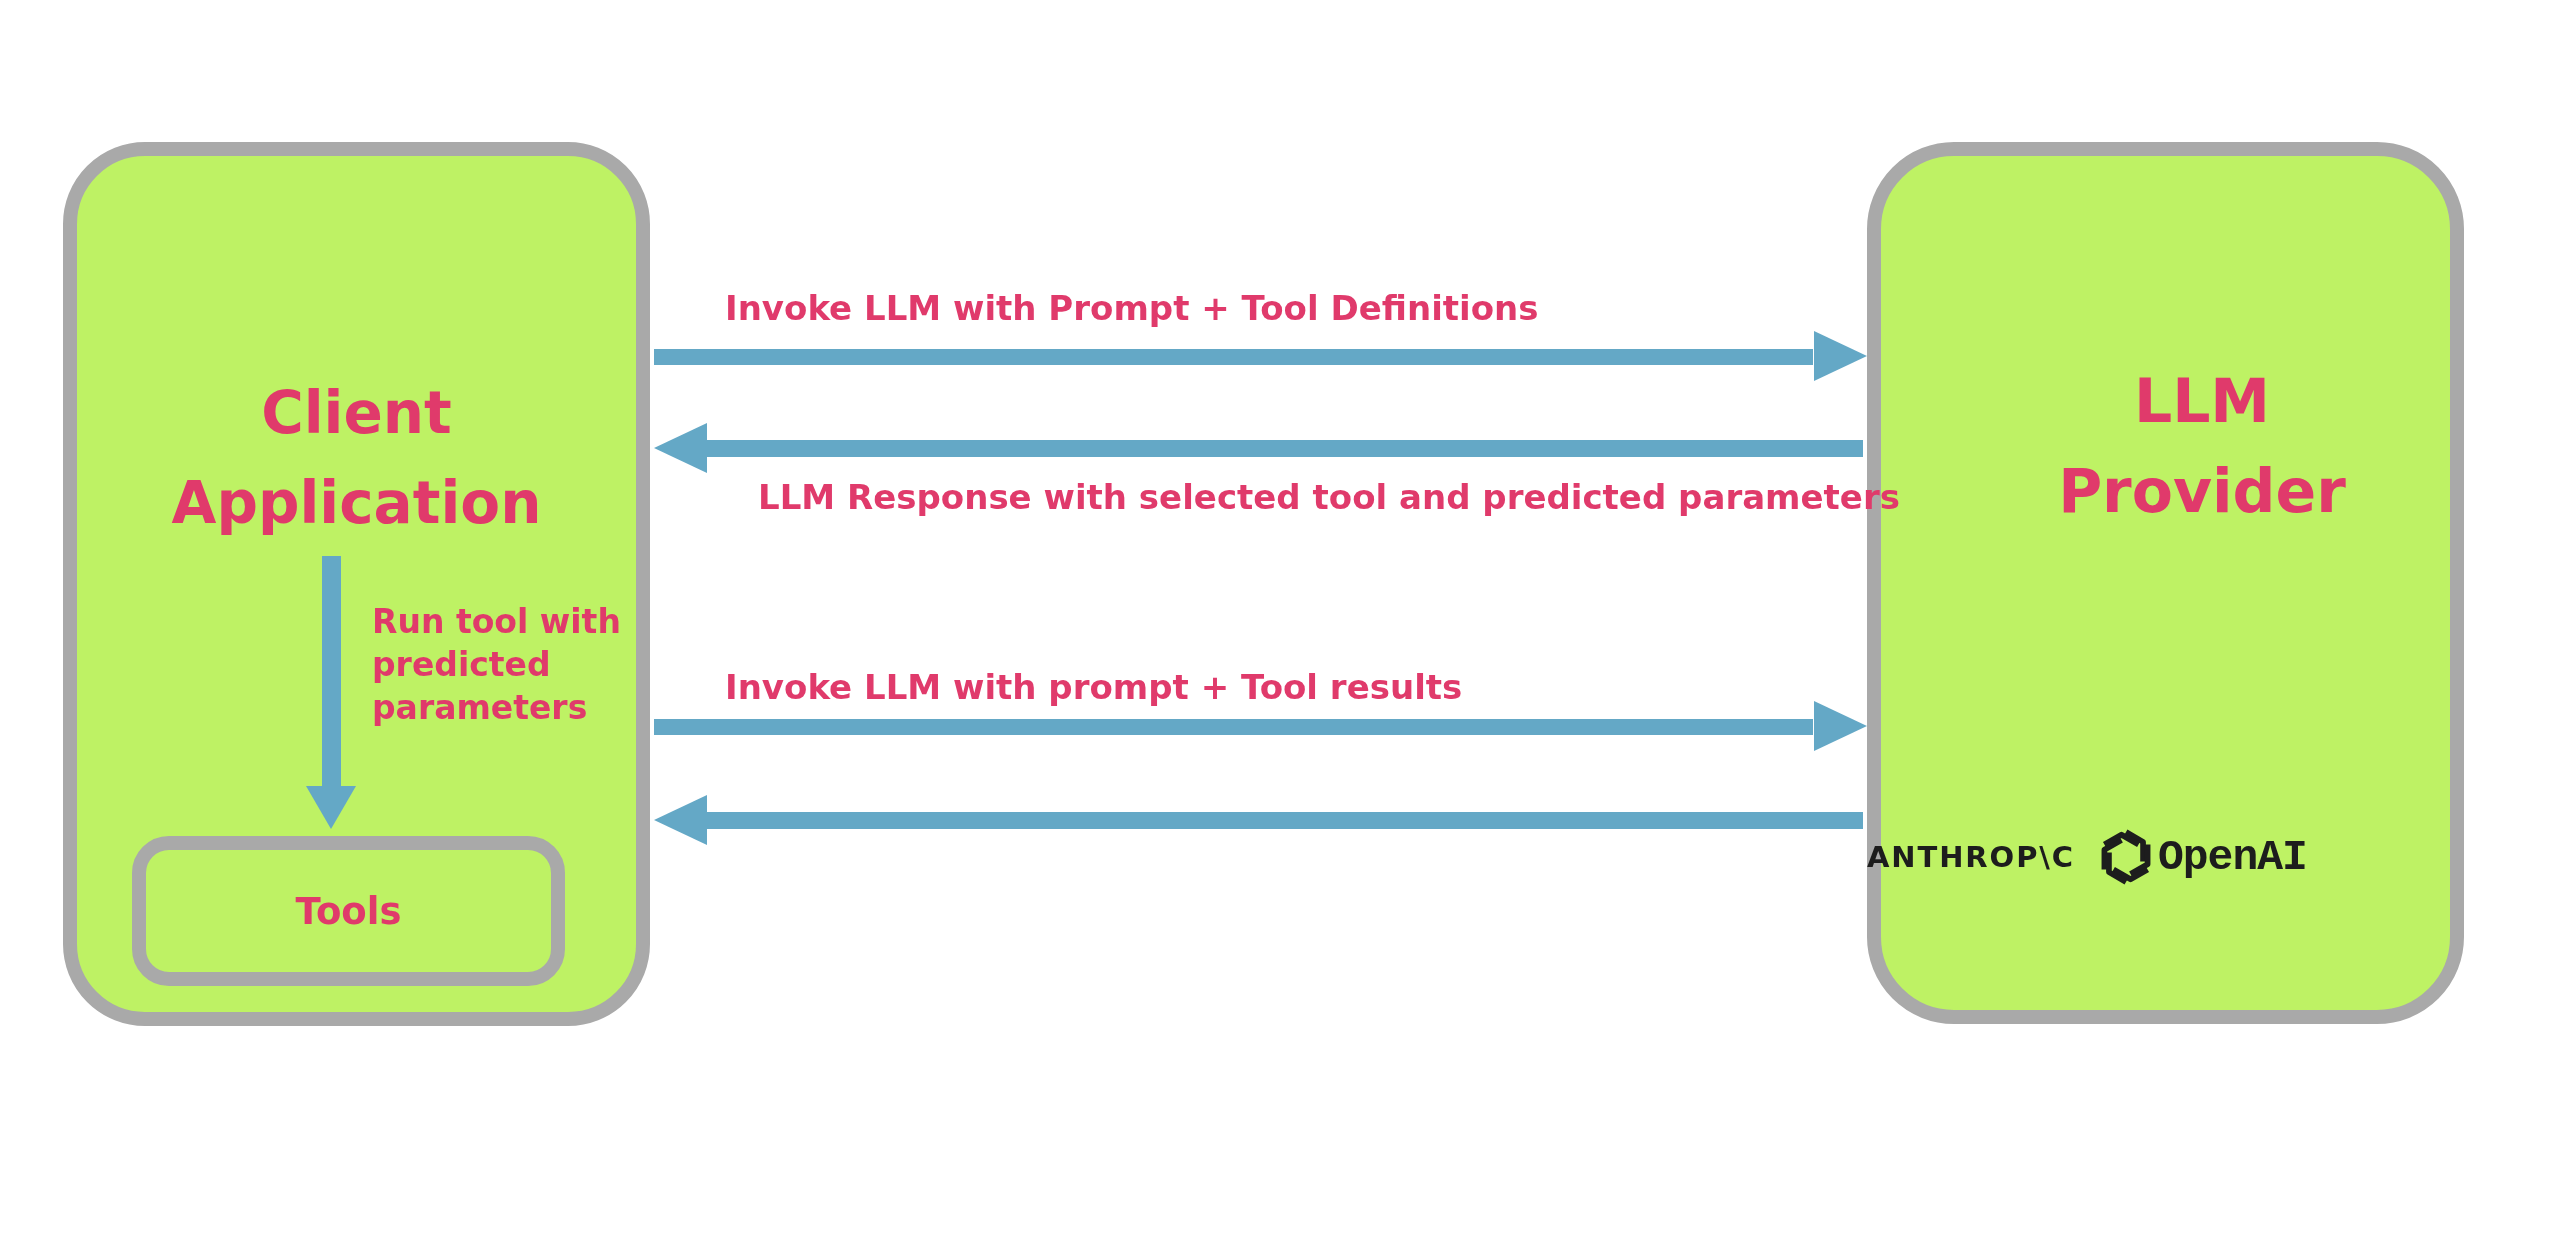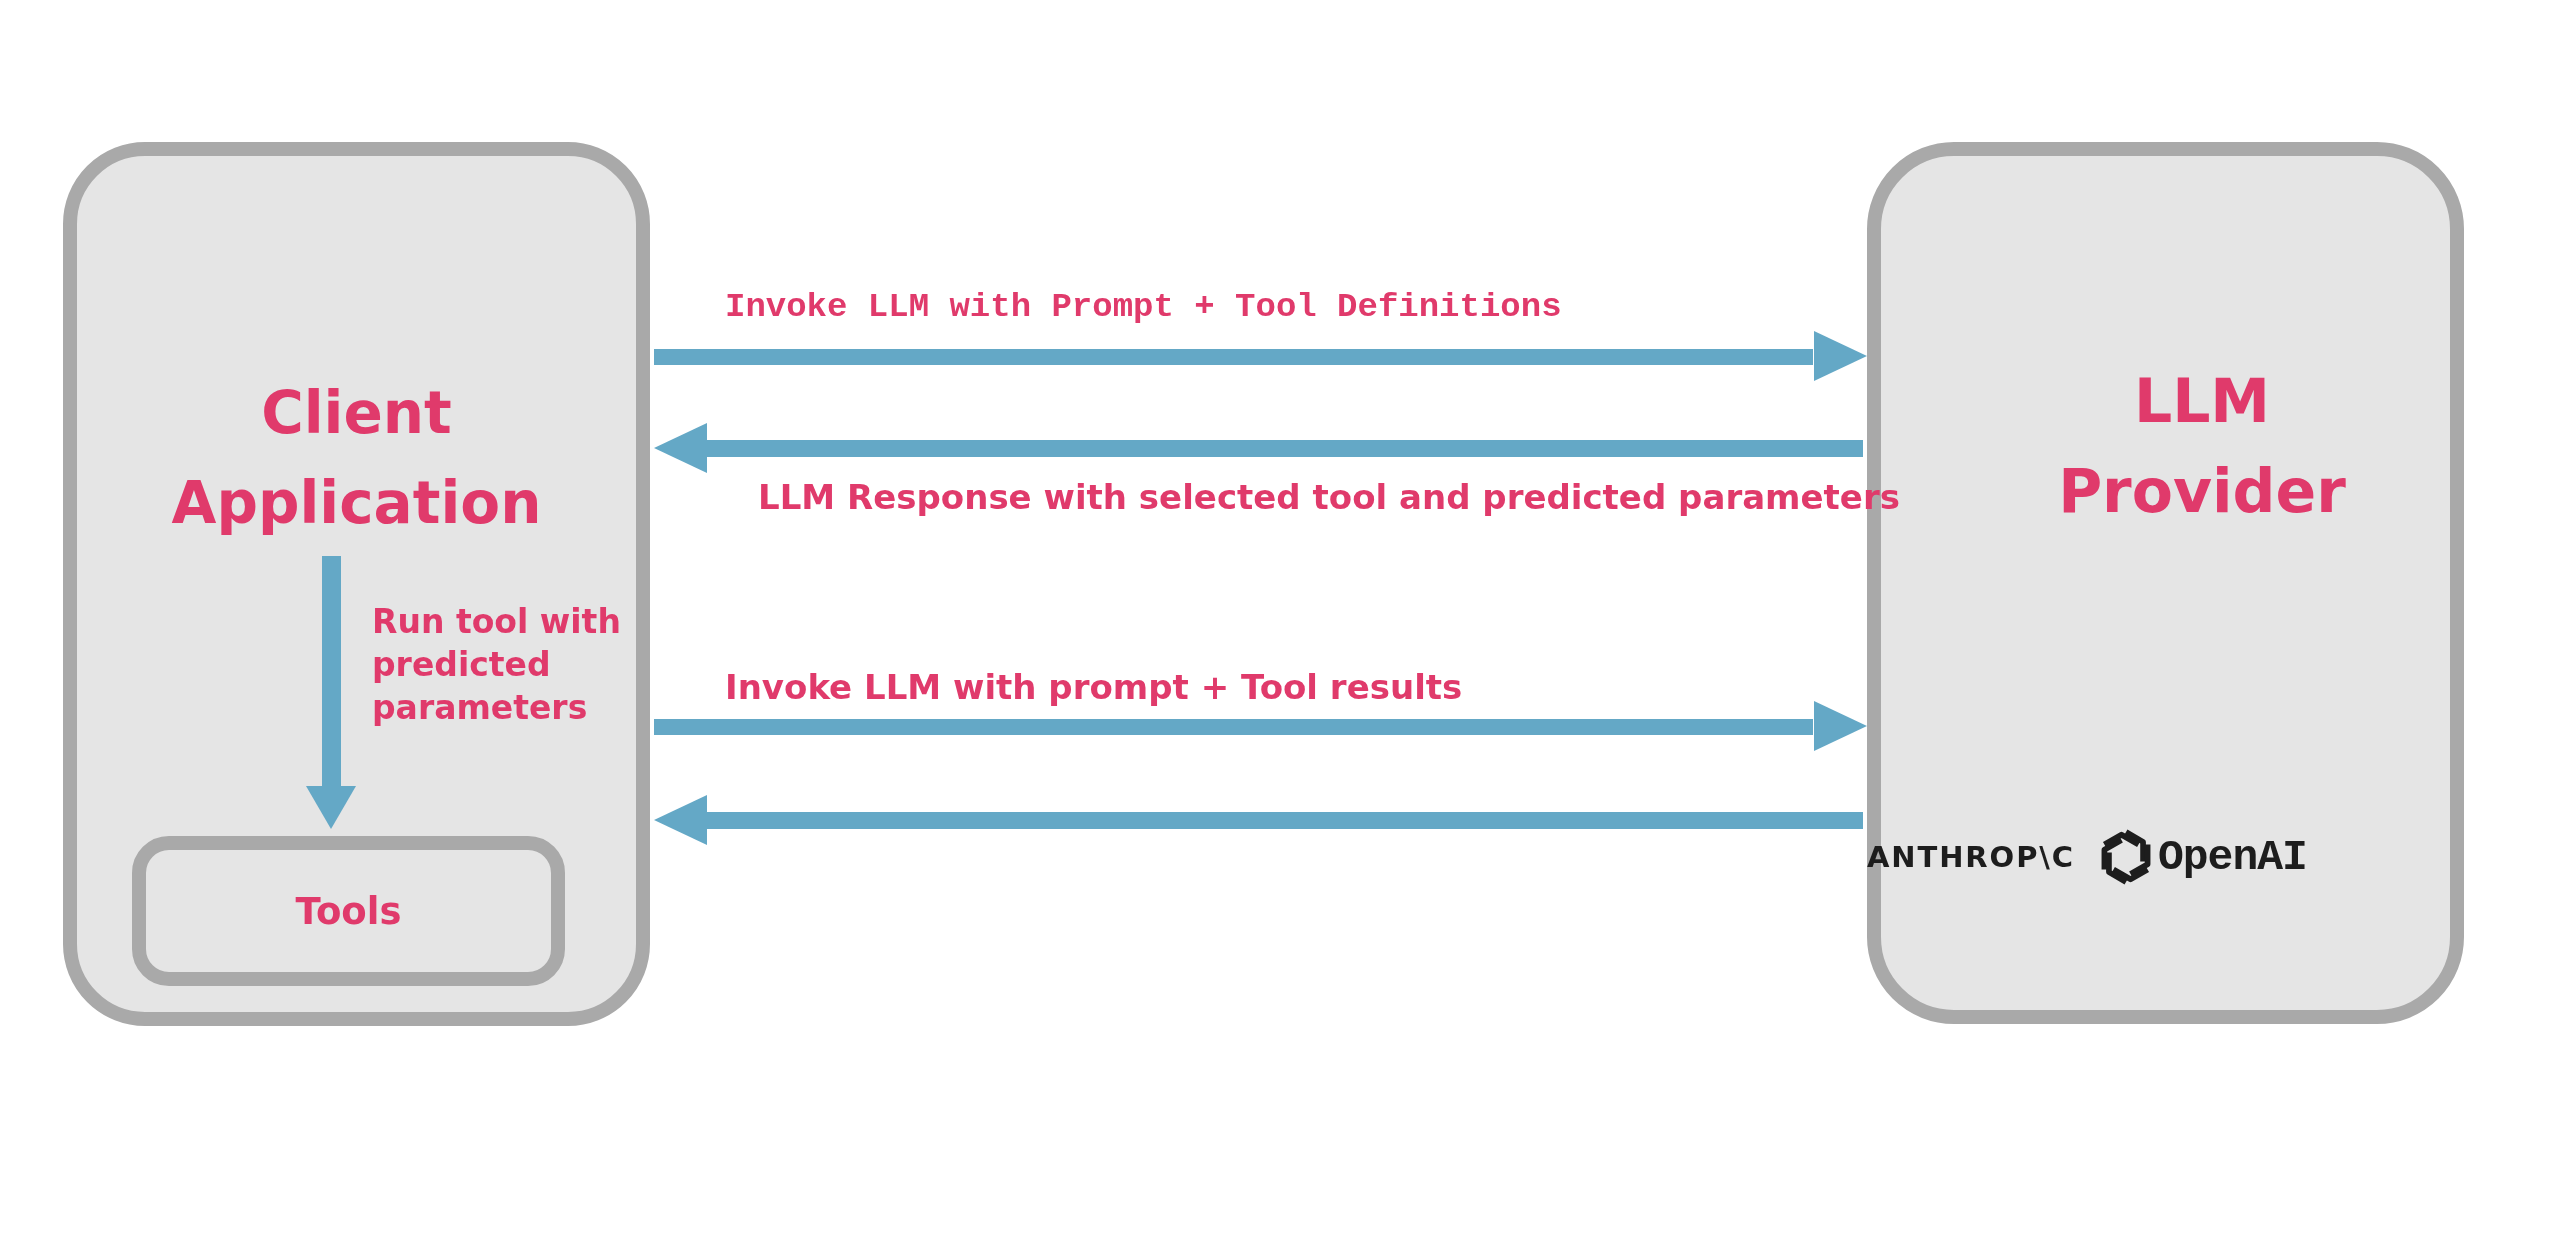--- a/index.html
+++ b/index.html
@@ -13,21 +13,21 @@
     position:relative;
     width:2576px;
     height:1258px;
     background:#fff;
     overflow:hidden;
     font-family:"DejaVu Sans", sans-serif;
   }
   .box{
     position:absolute;
     border:14.5px solid var(--gray);
-    background:#e5e5e5;
+    background:#bef264;
     box-sizing:border-box;
   }
   .client-box{left:63px;top:142px;width:587px;height:884px;border-radius:82px;}
   .provider-box{left:1867px;top:142px;width:597px;height:882px;border-radius:87px;}
   .tools-box{
     left:132px;top:836px;width:433px;height:150px;border-radius:37px;
     display:flex;align-items:center;justify-content:center;
   }
   .tools-box span{
     color:var(--pink);font-size:37px;font-weight:bold;
@@ -43,21 +43,21 @@
   .provider-title{left:1867px;top:356px;width:670px;font-size:60px;line-height:1.5;}
 
   
   .msg-label{
     position:absolute;
     color:var(--pink);
     font-size:34px;
     font-weight:bold;
     white-space:nowrap;
   }
-  .label1{left:725px;top:288px;font-family:Liberation Mono, monospace;}
+  .label1{left:725px;top:288px;}
   .label2{left:758px;top:477px;}
   .label3{left:725px;top:667px;}
   .label4{left:758px;top:852px;}
 
   .arrow-body{position:absolute;background:var(--blue);}
   .body1{left:654px;top:349px;width:1159px;height:16.4px;}
   .body2{left:707px;top:440px;width:1156px;height:17.4px;}
   .body3{left:654px;top:719px;width:1159px;height:16.4px;}
   .body4{left:707px;top:812px;width:1156px;height:17.4px;}
 

